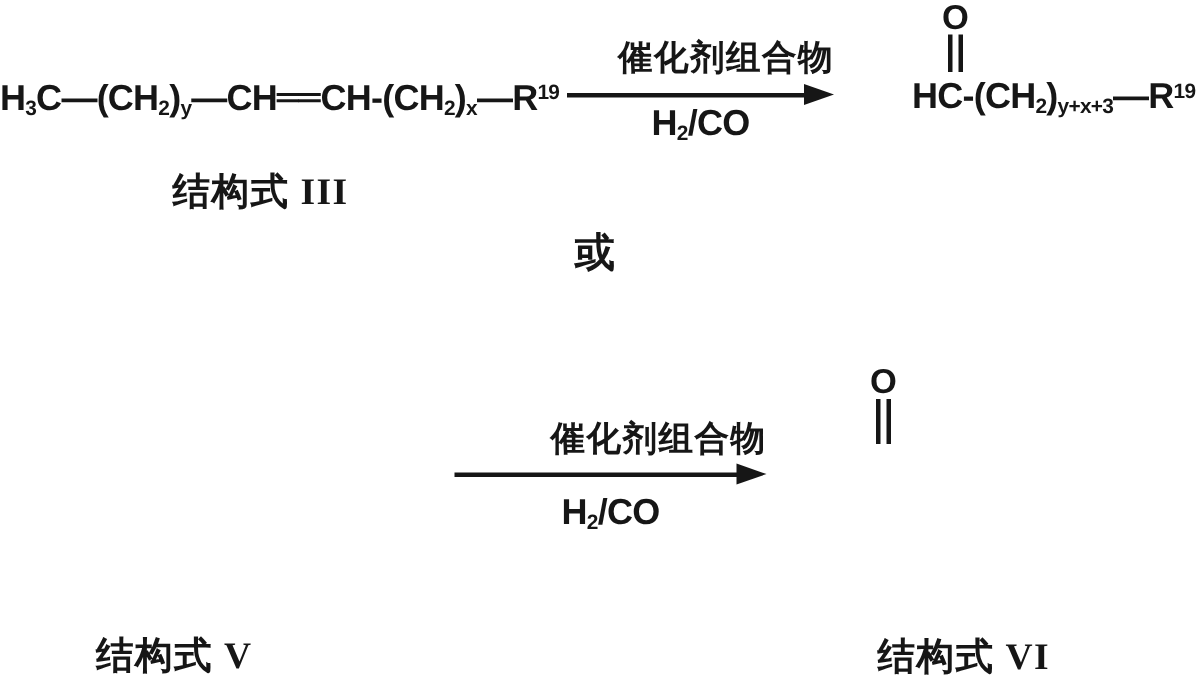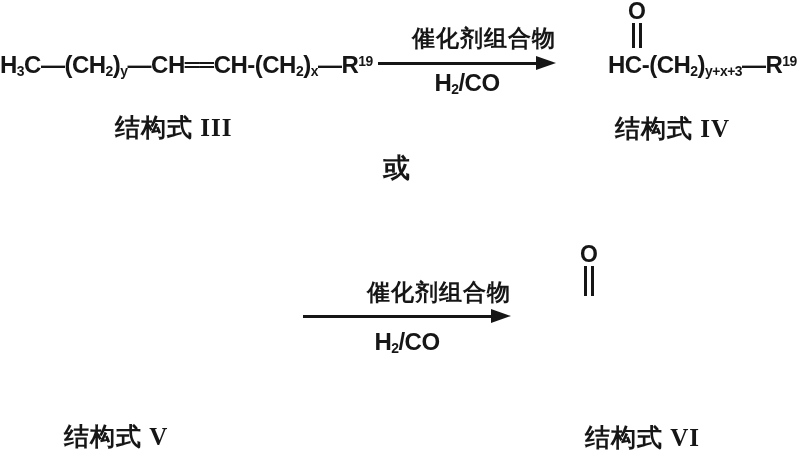--- a/index.html
+++ b/index.html
@@ -91,21 +91,20 @@
 
   <div class="carbonyl carbonyl-1">
     <span class="o">O</span>
     <span class="dbl"></span>
   </div>
 
   <div class="formula product-1"><span>HC</span><span>-</span><span>(CH</span><span class="sub">2</span><span>)</span><span class="sub">y+x+3</span><span>—</span><span>R</span><span class="sup">19</span></div>
 
   <div class="cjk label-iii">结构式 III</div>
 
-  <div class="cjk label-iv">结构式 IV</div>
 
   <div class="cjk or-label">或</div>
 
 
   <div class="cjk cond cond-above-2">催化剂组合物</div>
 
   <div class="arrow arrow-2">
     <span class="shaft"></span>
     <span class="head"></span>
   </div>

